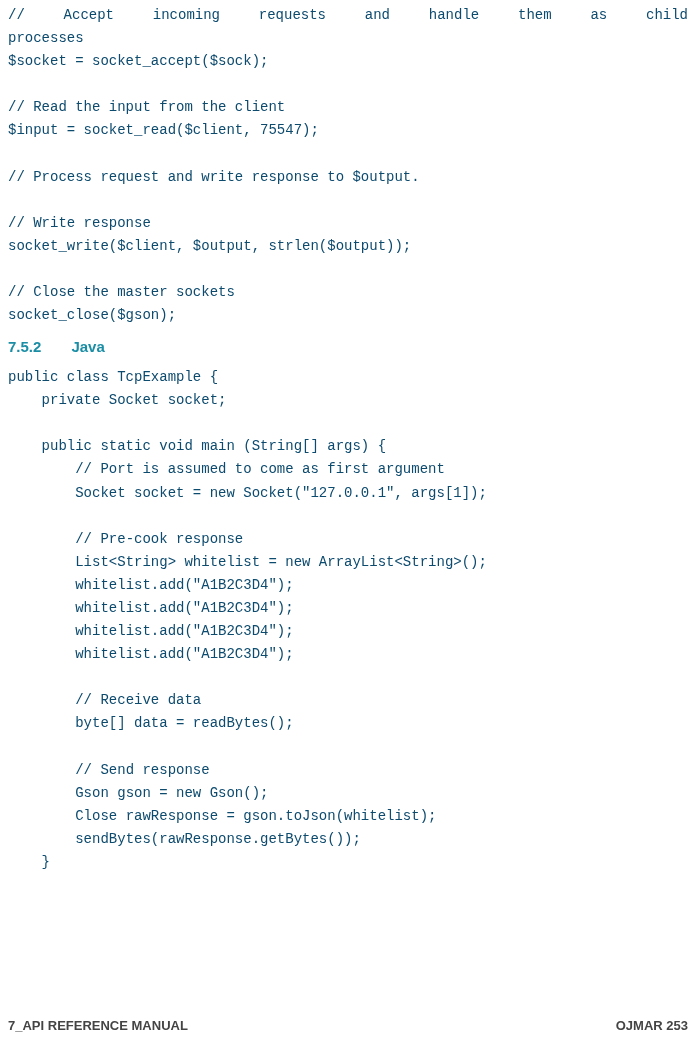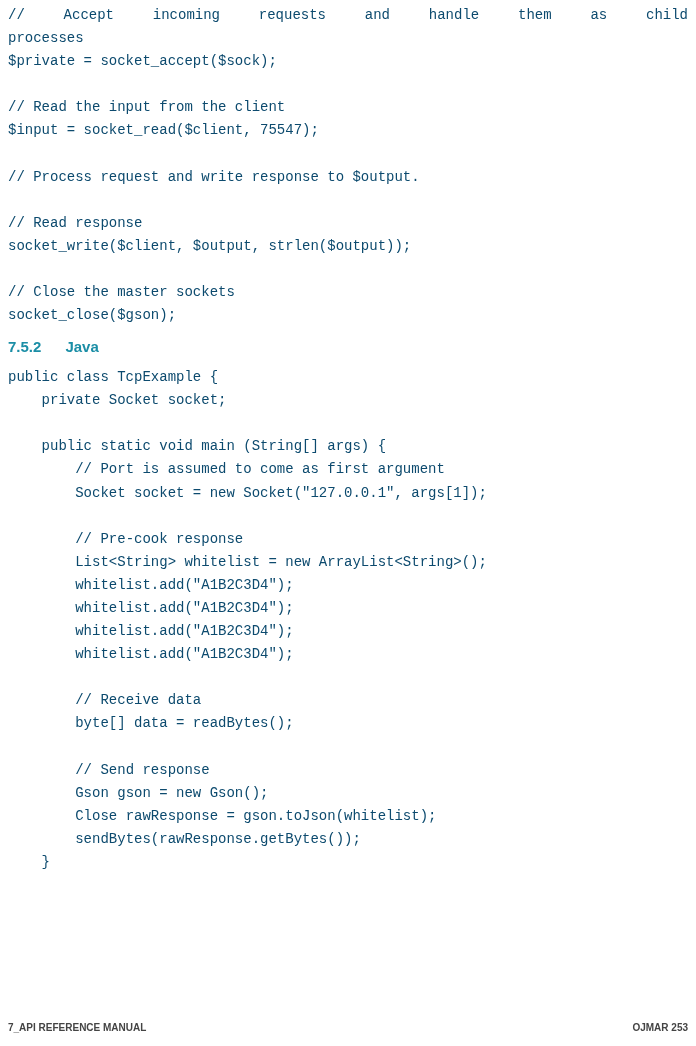--- a/index.html
+++ b/index.html
@@ -25,48 +25,48 @@
   }
   .heading {
     font-family: Arial, Helvetica, sans-serif;
     color: #1b8ea6;
     font-weight: bold;
     font-size: 15px;
     margin-top: 8px;
     margin-bottom: 6px;
   }
   .heading .num {
-    margin-right: 24px;
+    margin-right: 30px;
   }
   .footer {
     position: absolute;
     left: 8px;
     right: 8px;
     bottom: 10px;
     font-family: Arial, Helvetica, sans-serif;
-    font-size: 10px;
+    font-size: 13px;
     font-weight: bold;
     color: #444;
     display: flex;
     justify-content: space-between;
   }
 </style>
 </head>
 <body>
 
 <div class="code-block justify">//  Accept  incoming  requests  and  handle  them  as  child</div>
 <div class="code-block">processes</div>
-<div class="code-block">$private = socket_accept($sock);</div>
+<div class="code-block">$socket = socket_accept($sock);</div>
 <div class="code-block">&nbsp;</div>
 <div class="code-block">// Read the input from the client</div>
 <div class="code-block">$input = socket_read($client, 75547);</div>
 <div class="code-block">&nbsp;</div>
 <div class="code-block">// Process request and write response to $output.</div>
 <div class="code-block">&nbsp;</div>
-<div class="code-block">// Read response</div>
+<div class="code-block">// Write response</div>
 <div class="code-block">socket_write($client, $output, strlen($output));</div>
 <div class="code-block">&nbsp;</div>
 <div class="code-block">// Close the master sockets</div>
 <div class="code-block">socket_close($gson);</div>
 
 <div class="heading">
   <span class="num">7.5.2</span><span>Java</span>
 </div>
 
 <div class="code-block">public class TcpExample {</div>

